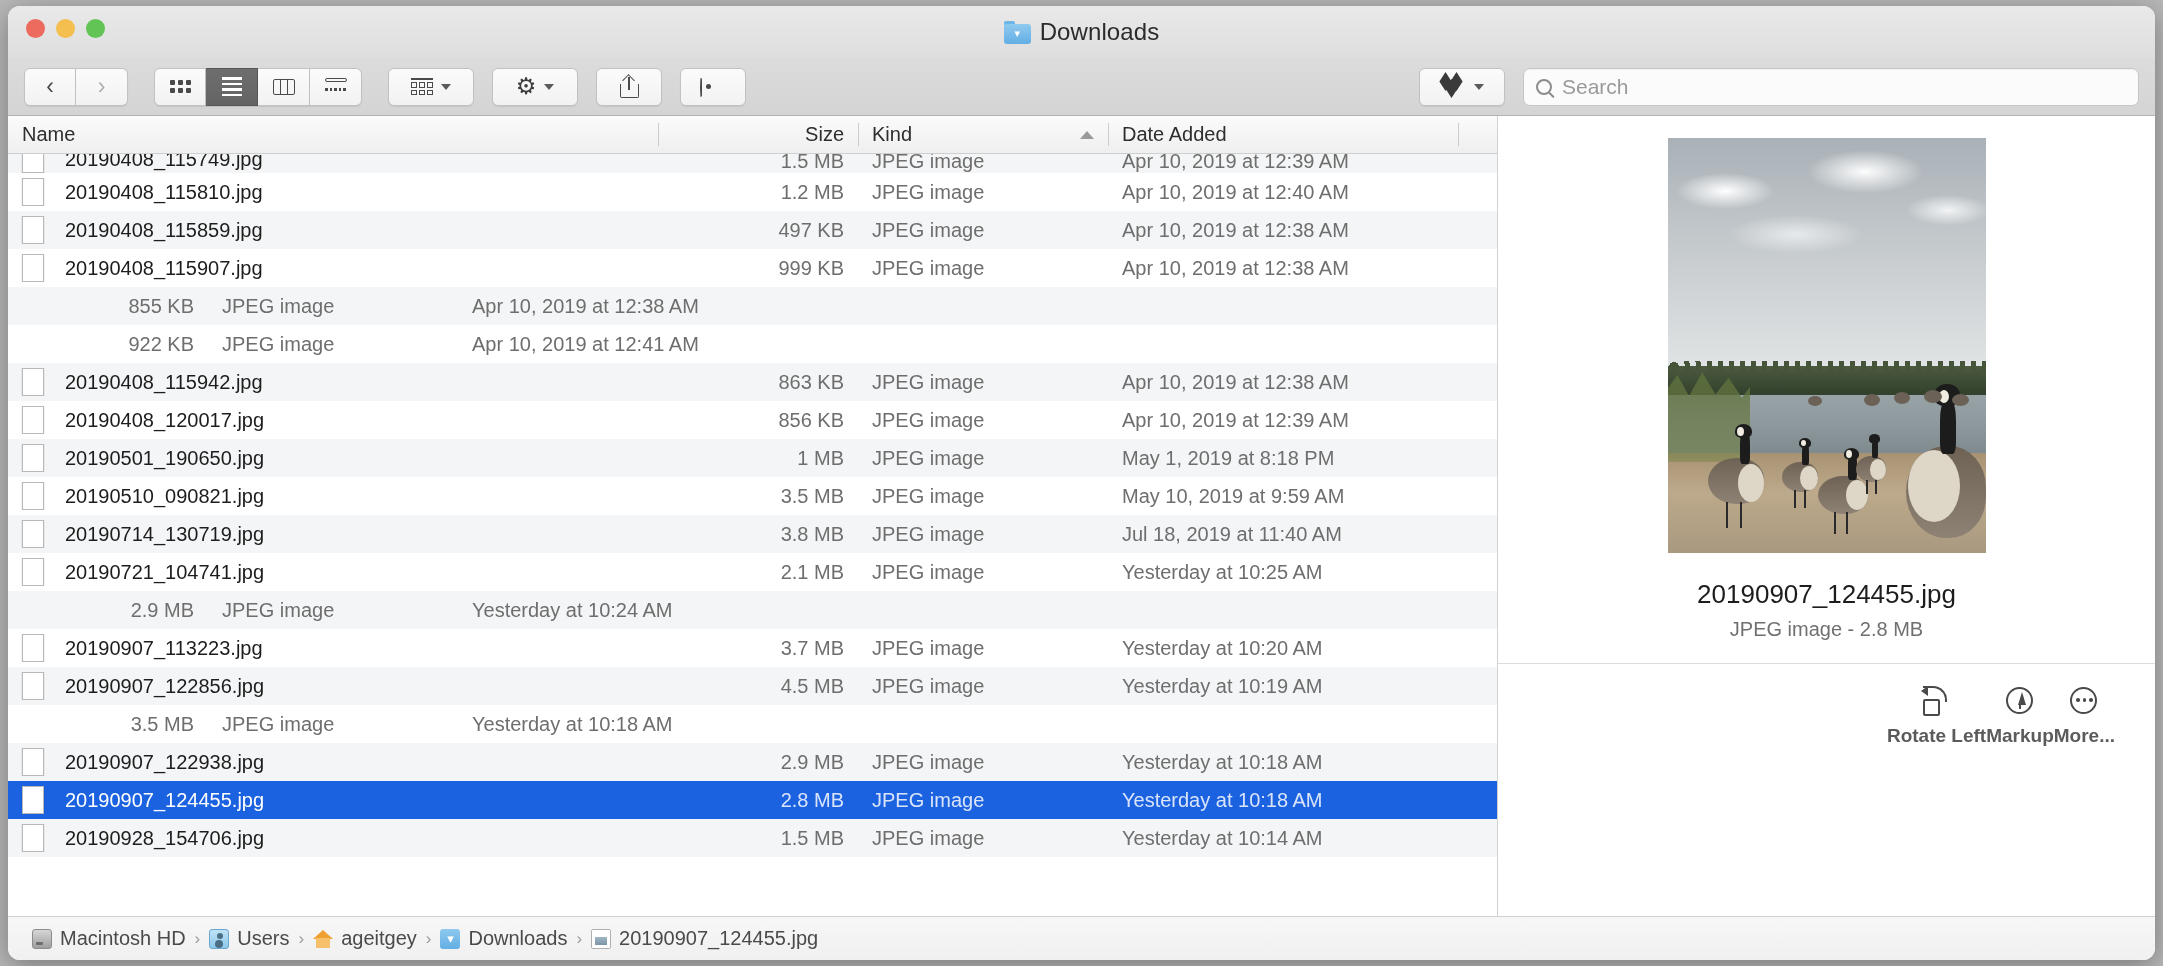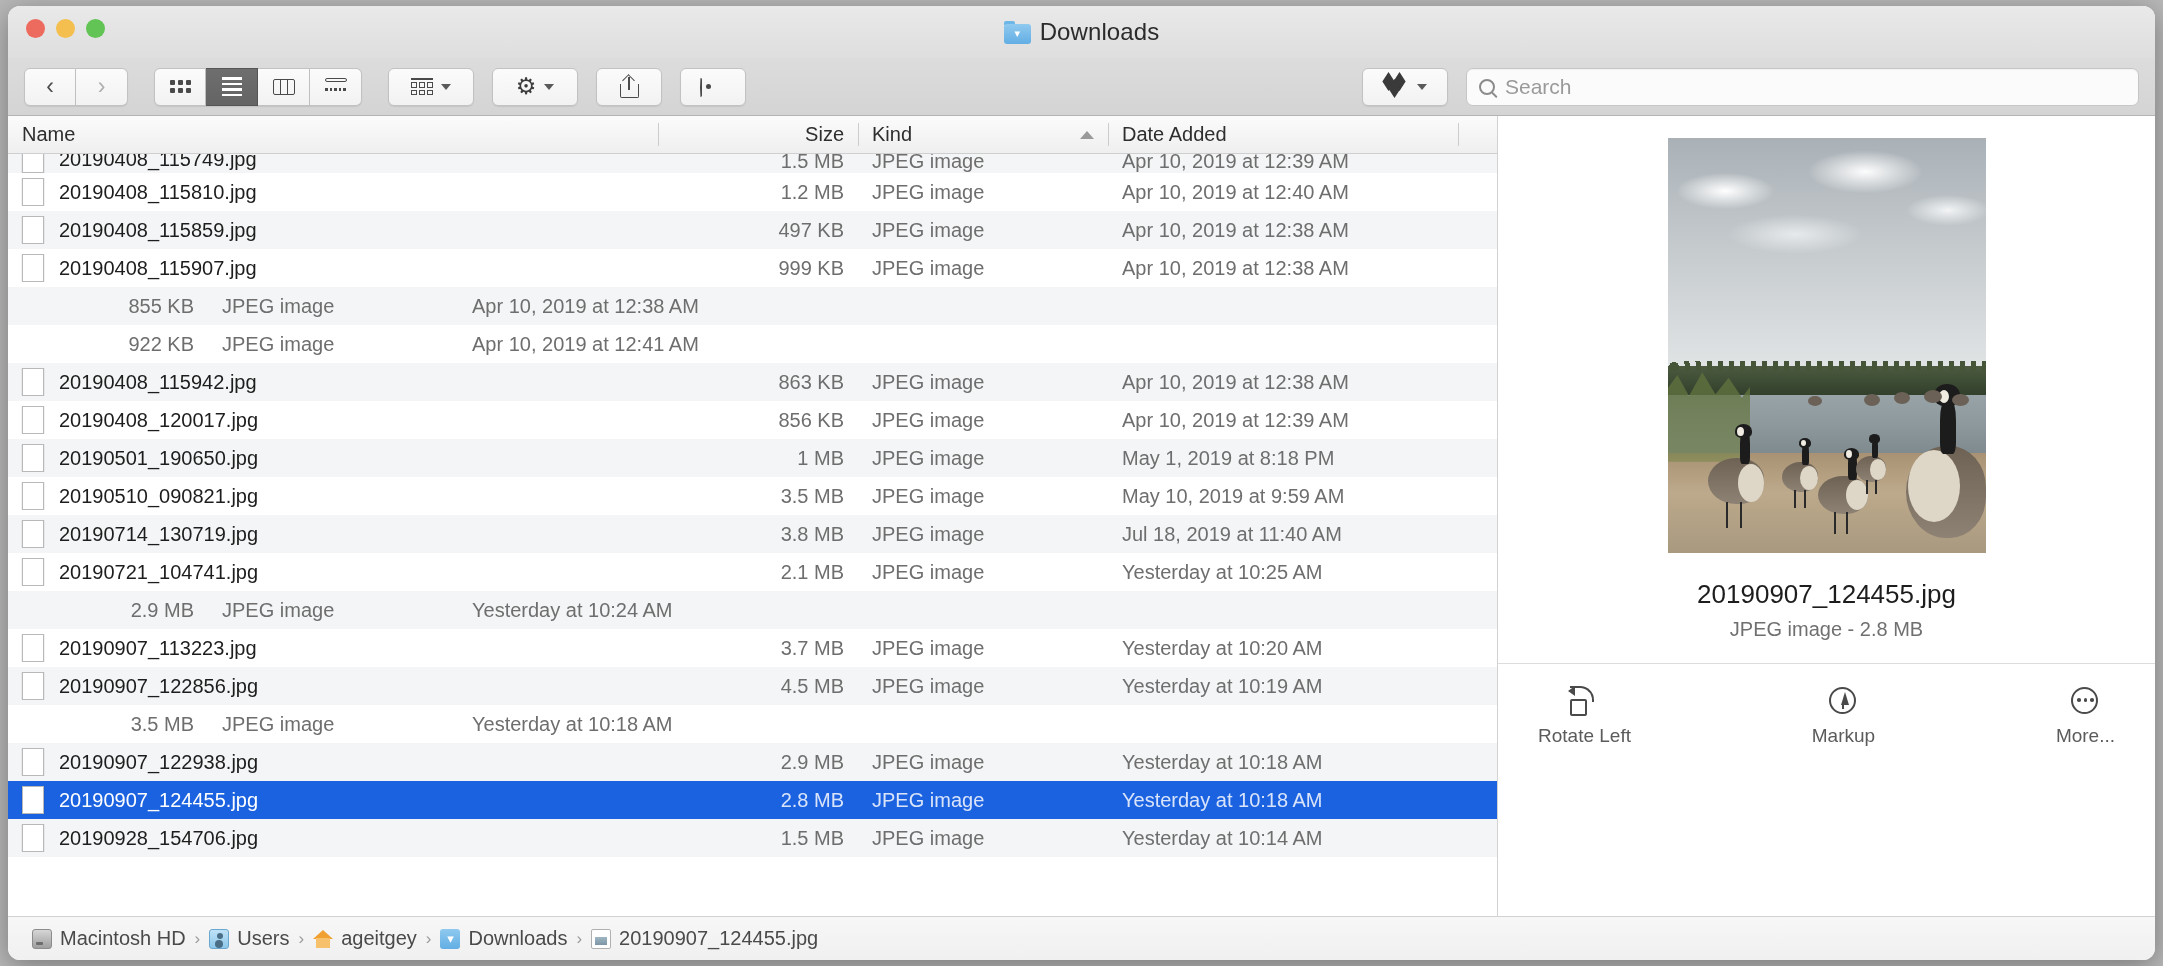--- a/index.html
+++ b/index.html
@@ -149,21 +149,21 @@
   .dbx i { position: absolute; width: 11px; height: 11px; background: #3a3a3a;
            transform: rotate(45deg) skew(12deg,12deg); }
   .dbx i.a { left: 0px;  top: 1px; }
   .dbx i.b { left: 11px; top: 1px; }
   .dbx i.c { left: 5.5px; top: 8px; }
 
   .toolbar-right {
     margin-left: auto; display: flex; align-items: center;
   }
   .search-field {
-    width: 673px; height: 38px;
+    width: 616px; height: 38px;
     background: #fbfbfb;
     border: 1px solid #c6c6c6;
     border-radius: 7px;
     display: flex; align-items: center;
     padding: 0 12px; gap: 10px;
     box-shadow: inset 0 1px 1px rgba(0,0,0,0.04);
   }
   .search-glass {
     width: 16px; height: 16px; border: 2px solid #8b8b8b; border-radius: 50%;
     position: relative; flex: none;
@@ -211,21 +211,21 @@
   .rows { flex: 1; overflow: hidden; position: relative; }
   .row {
     display: flex; align-items: center; height: 38px;
     font-size: 20px; color: #1d1d1d;
   }
   .row.alt { background: #f4f5f6; }
   .row.sel { background: #1b62e0; color: #ffffff; }
   .row.clip-top { height: 19px; align-items: flex-end; overflow: hidden; }
 
   .cell { padding: 0 14px; overflow: hidden; white-space: nowrap; text-overflow: ellipsis; }
-  .c-name { width: 650px; display: flex; align-items: center; gap: 15px; text-align: center; }
+  .c-name { width: 650px; display: flex; align-items: center; gap: 21px; text-align: center; }
   .c-size { width: 200px; text-align: right; color: #6e6e6e; }
   .c-kind { width: 250px; color: #6e6e6e; }
   .c-date { width: 350px; color: #6e6e6e; }
   .row.sel .c-size, .row.sel .c-kind, .row.sel .c-date { color: #d9e4fa; }
 
   .thumb {
     width: 22px; height: 28px; flex: none;
     background: #fff; border: 1px solid #b9b9b9;
     padding: 2px; box-shadow: 0 0 1px rgba(0,0,0,0.3);
   }
@@ -273,22 +273,23 @@
   .goose .breast { position: absolute; background: #ded6c7; border-radius: 50%; }
   .goose .leg { position: absolute; background: #2a2a2a; width: 2px; }
 
   .preview-name {
     margin-top: 26px; font-size: 26px; color: #1d1d1d; text-align: center;
     max-width: 95%; overflow: hidden; text-overflow: ellipsis; white-space: nowrap;
   }
   .preview-meta { margin-top: 8px; font-size: 20px; color: #707070; }
   .preview-divider { margin-top: 22px; width: 100%; height: 1px; background: #dcdcdc; }
   .preview-actions {
-    width: 100%; display: flex; justify-content: space-between;
+    width: 100%; display: flex; justify-content: flex-end;
     padding: 22px 40px 0 40px;
+    font-weight: bold;
   }
   .pa { display: flex; flex-direction: column; align-items: center; gap: 9px; cursor: default; }
   .pa-label { font-size: 19px; color: #5b5b5b; }
   .pa-ico { width: 34px; height: 30px; position: relative; }
   .rot-sq { position: absolute; left: 3px; bottom: 0; width: 17px; height: 17px;
             border: 2px solid #4a4a4a; border-radius: 2px; }
   .rot-arc { position: absolute; left: 3px; top: 0; width: 24px; height: 16px;
              border: 2px solid #4a4a4a; border-bottom: none; border-left: none;
              border-radius: 0 14px 0 0; }
   .rot-tip { position: absolute; left: 1px; top: 0px; width: 0; height: 0;

